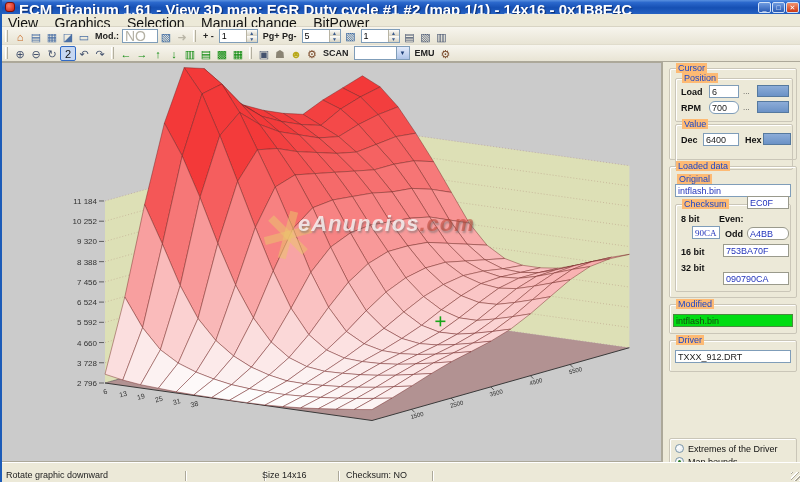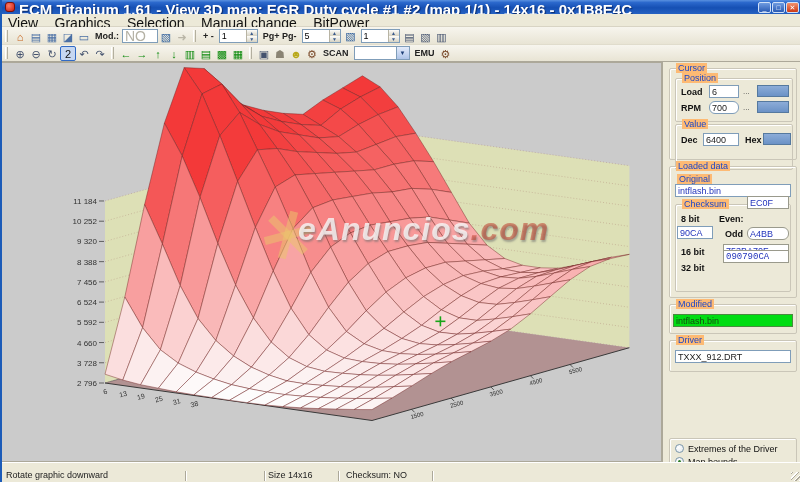--- a/index.html
+++ b/index.html
@@ -41,21 +41,21 @@
   .sb { flex:1; font-size:5px; line-height:6px; text-align:center; color:#3a5a8c;
     background:linear-gradient(180deg,#fdfdfb,#d6d2c2); border-left:1px solid #b8b4a4; }
   .combo { display:inline-flex; width:56px; height:14px; border:1px solid #7f9db9; background:#fff; margin:0 2px; }
   .combo .cval { flex:1; font-size:9px; padding:0 2px; }
   .combo .cbtn { width:13px; font-size:6px; line-height:12px; text-align:center; color:#1d3f77;
     background:linear-gradient(180deg,#e4ecfb,#aec4e8); border-left:1px solid #7f9db9; }
 
   
   #chart-area { position:absolute; left:0; top:62px; width:660px; height:400px; background:#cbcbcb; border:1px solid #aca899; border-left:0; }
   #chart-area svg { position:absolute; left:0; top:0; }
-  #watermark { position:absolute; left:296px; top:148px; font-size:32px; font-weight:bold; font-style:italic;
+  #watermark { position:absolute; left:296px; top:148px; font-size:22px; font-weight:bold; font-style:italic;
     color:rgba(248,248,248,0.80); text-shadow:1px 2px 2px rgba(110,110,110,0.55); letter-spacing:1px; pointer-events:none; white-space:nowrap; }
   #watermark .wm2 { color:rgba(192,66,50,0.55); }
 
   
   #right-panel { position:absolute; left:660px; top:62px; width:140px; height:400px; background:#ece9d8; border-left:1px solid #aca899; font-size:9px; }
   .gbox { position:absolute; border:1px solid #cac6b8; border-radius:2px; box-shadow:inset 1px 1px 0 #fff; }
   .glabel { position:absolute; top:-6px; left:6px; background:#fdba74; padding:0 2px; color:#1c47c8; font-size:9px; }
   .flabel { position:absolute; font-size:9px; font-weight:bold; color:#111; }
   .pinput { position:absolute; height:13px; border:1px solid #7f9db9; background:#fff; font-size:9px; font-family:"Liberation Sans",sans-serif; padding:0 2px; color:#222; }
   .vbox { position:absolute; height:13px; border:1px solid #9a9a8c; background:#fff; font-size:9px; color:#2233bb; padding:0 2px; line-height:12px; }
@@ -447,27 +447,27 @@
     </div>
     <span class="glabel" style="position:absolute; left:14px; top:112px;">Original</span>
     <input class="pinput" style="left: 12px; top: 122px; width: 116px; color: rgb(34, 51, 187);" value="intflash.bin">
 
     <div class="gbox" style="left:12px; top:142px; width:116px; height:88px;">
       <span class="glabel">Checksum</span>
     </div>
     <span class="flabel" style="left:18px; top:152px;">8 bit</span>
     <span class="flabel" style="left:56px; top:152px;">Even:</span>
     <span class="vbox" style="left:84px; top:134px; width:42px;">EC0F</span>
-    <input class="pinput" style="left: 14px; top: 164px; width: 36px; color: rgb(34, 51, 187);" value="90CA">
+    <input class="pinput" style="left: 29px; top: 164px; width: 28px; color: rgb(34, 51, 187); font-family: Liberation Serif, serif;" value="90CA">
     <span class="flabel" style="left:62px; top:167px;">Odd</span>
     <span class="vbox" style="left:84px; top:165px; width:42px;border-radius:6px;">A4BB</span>
     <span class="flabel" style="left:18px; top:185px;">16 bit</span>
     <span class="vbox" style="left:60px; top:182px; width:66px;">753BA70F</span>
     <span class="flabel" style="left:18px; top:201px;">32 bit</span>
-    <span class="vbox" style="left:60px; top:188px; width:66px;font-family:Liberation Mono, monospace;">090790CA</span>
+    <span class="vbox" style="left:60px; top:210px; width:66px;">090790CA</span>
 
     <div class="gbox" style="left:6px; top:242px; width:128px; height:30px;">
       <span class="glabel">Modified</span>
     </div>
     <span class="greenfield" style="left:10px; top:252px; width:120px;">intflash.bin</span>
 
     <div class="gbox" style="left:6px; top:278px; width:128px; height:32px;">
       <span class="glabel">Driver</span>
     </div>
     <input class="pinput" style="left: 12px; top: 288px; width: 116px;" value="TXXX_912.DRT">
@@ -477,20 +477,20 @@
     <span class="rlabel" style="left:25px; top:382px;">Extremes of the Driver</span>
     <span class="radio sel" style="left:12px; top:395px;"></span>
     <span class="rlabel" style="left:25px; top:395px;">Map bounds</span>
   </div>
 
   <div id="substatus"></div>
   <div id="statusbar">
     <span class="stext" style="left:4px;">Rotate graphic downward</span>
     <span class="sdiv" style="left:183px;"></span>
     <span class="sdiv" style="left:262px;"></span>
-    <span class="stext" style="left:266px;text-align:right;">Size 14x16</span>
+    <span class="stext" style="left:260px;text-align:right;">Size 14x16</span>
     <span class="sdiv" style="left:336px;"></span>
     <span class="stext" style="left:344px;">Checksum: NO</span>
     <span class="sdiv" style="left:430px;"></span>
     <span class="gripdots"></span>
   </div>
 
 </div>
 
 </body></html>

